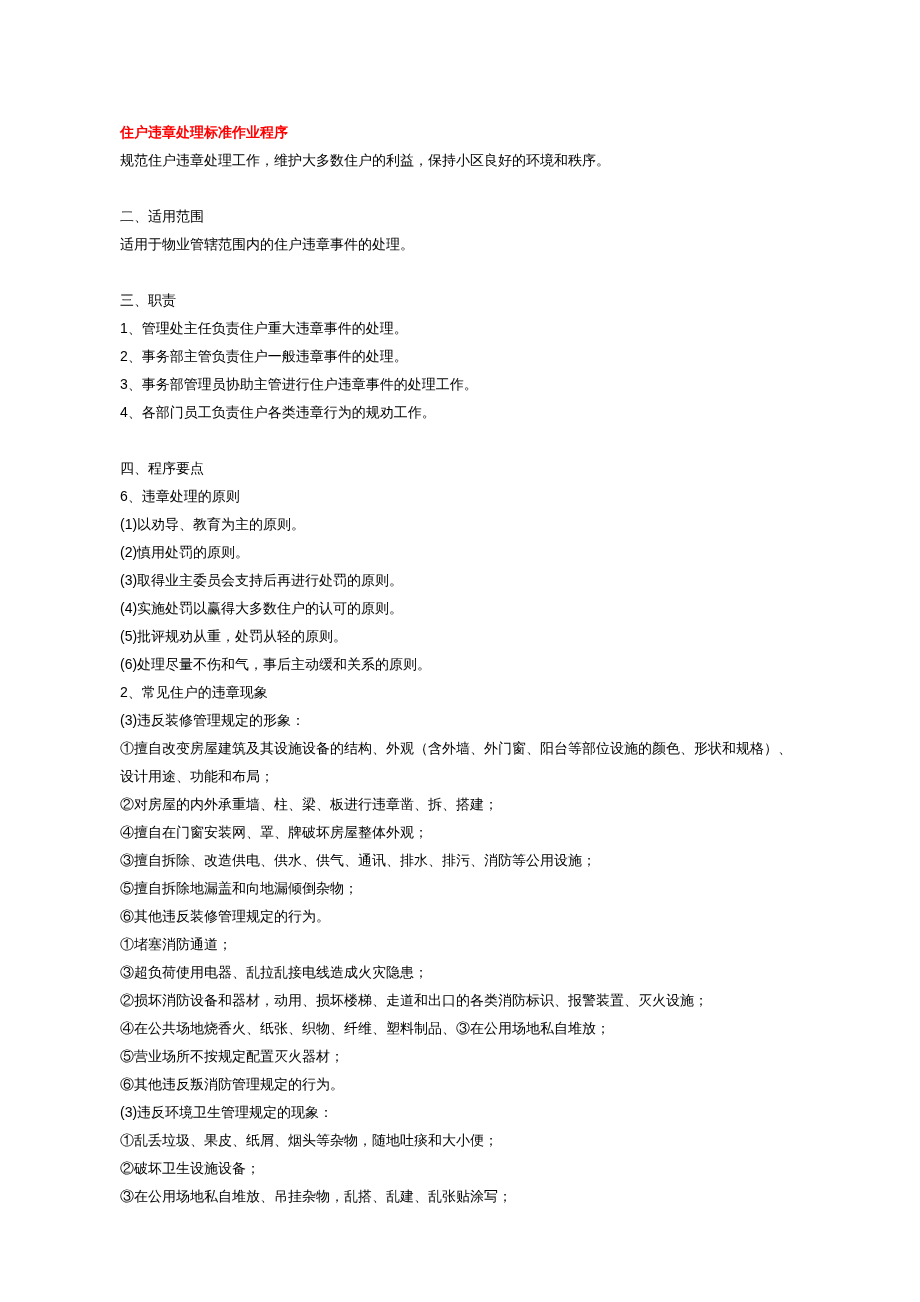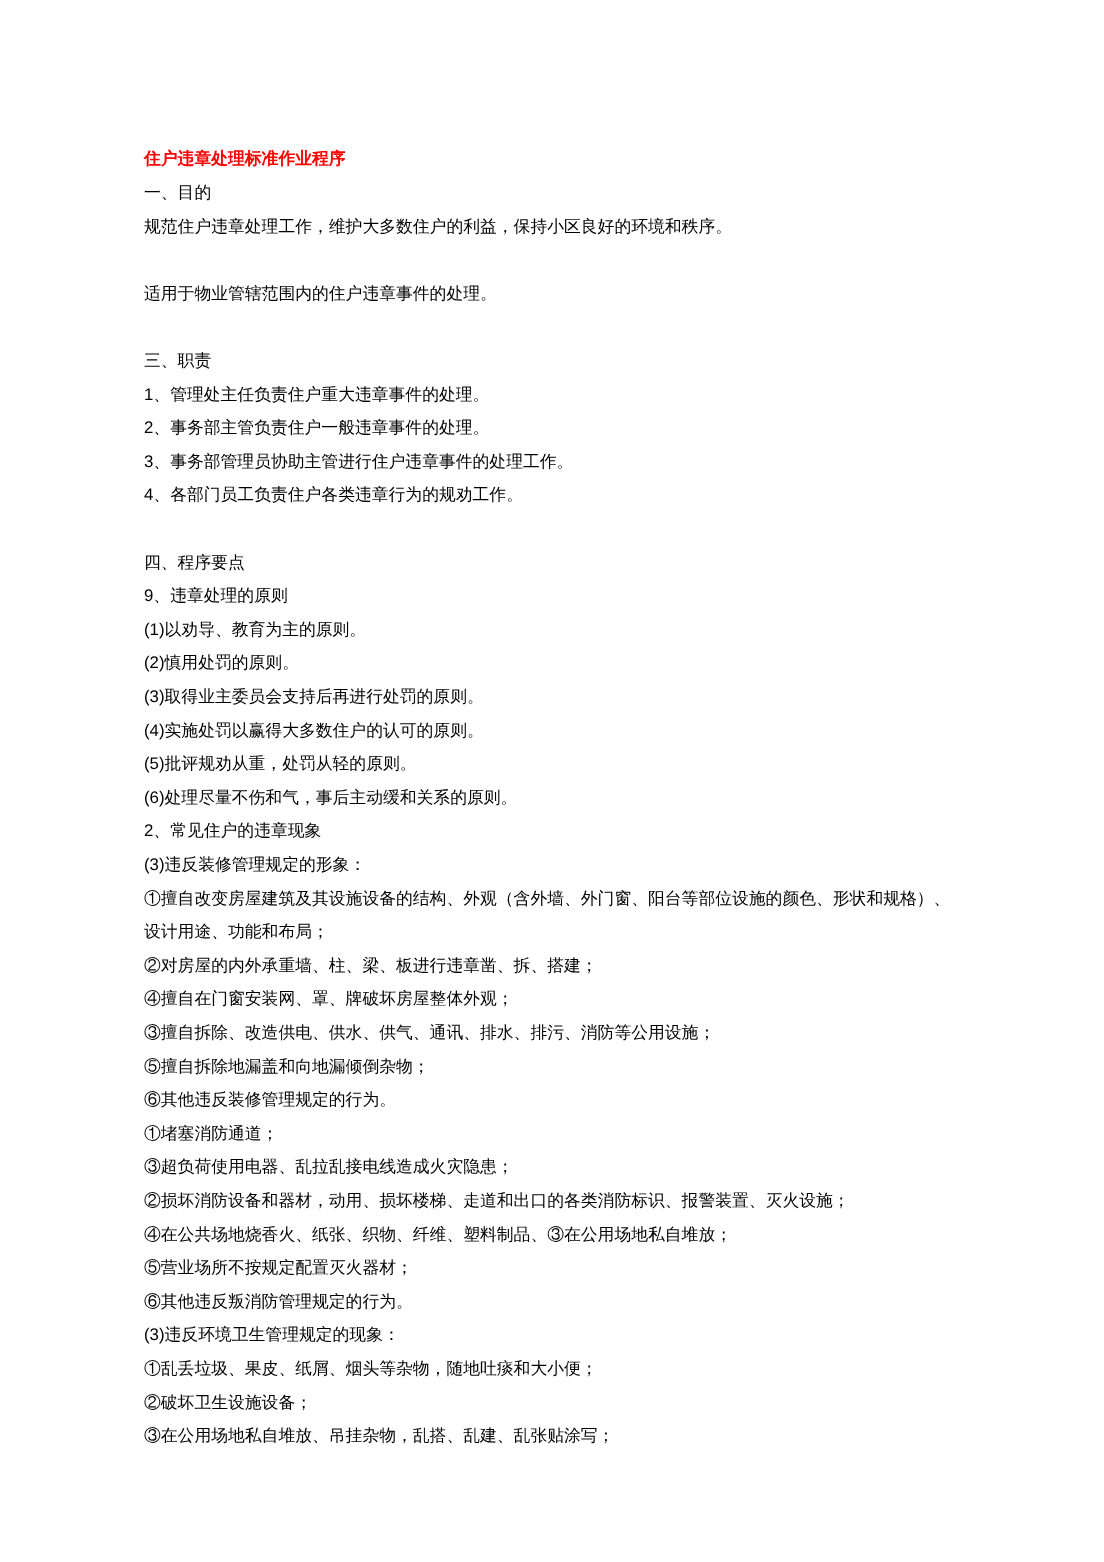--- a/index.html
+++ b/index.html
@@ -30,40 +30,40 @@
       margin: 0;
       padding: 0;
     }
   </style>
 </head>
 <body>
 
 <div class="page">
   <p class="title">住户违章处理标准作业程序</p>
 
-  <p>一、目的</p>
   <p>规范住户违章处理工作，维护大多数住户的利益，保持小区良好的环境和秩序。</p>
 
   <div class="gap"></div>
 
+  <p>二、适用范围</p>
   <p>适用于物业管辖范围内的住户违章事件的处理。</p>
 
   <div class="gap"></div>
 
   <p>三、职责</p>
   <p>1、管理处主任负责住户重大违章事件的处理。</p>
   <p>2、事务部主管负责住户一般违章事件的处理。</p>
   <p>3、事务部管理员协助主管进行住户违章事件的处理工作。</p>
   <p>4、各部门员工负责住户各类违章行为的规劝工作。</p>
 
   <div class="gap"></div>
 
   <p>四、程序要点</p>
 
-  <p>9、违章处理的原则</p>
+  <p>6、违章处理的原则</p>
   <p>(1)以劝导、教育为主的原则。</p>
   <p>(2)慎用处罚的原则。</p>
   <p>(3)取得业主委员会支持后再进行处罚的原则。</p>
   <p>(4)实施处罚以赢得大多数住户的认可的原则。</p>
   <p>(5)批评规劝从重，处罚从轻的原则。</p>
   <p>(6)处理尽量不伤和气，事后主动缓和关系的原则。</p>
 
   <p>2、常见住户的违章现象</p>
 
   <p>(3)违反装修管理规定的形象：</p>

